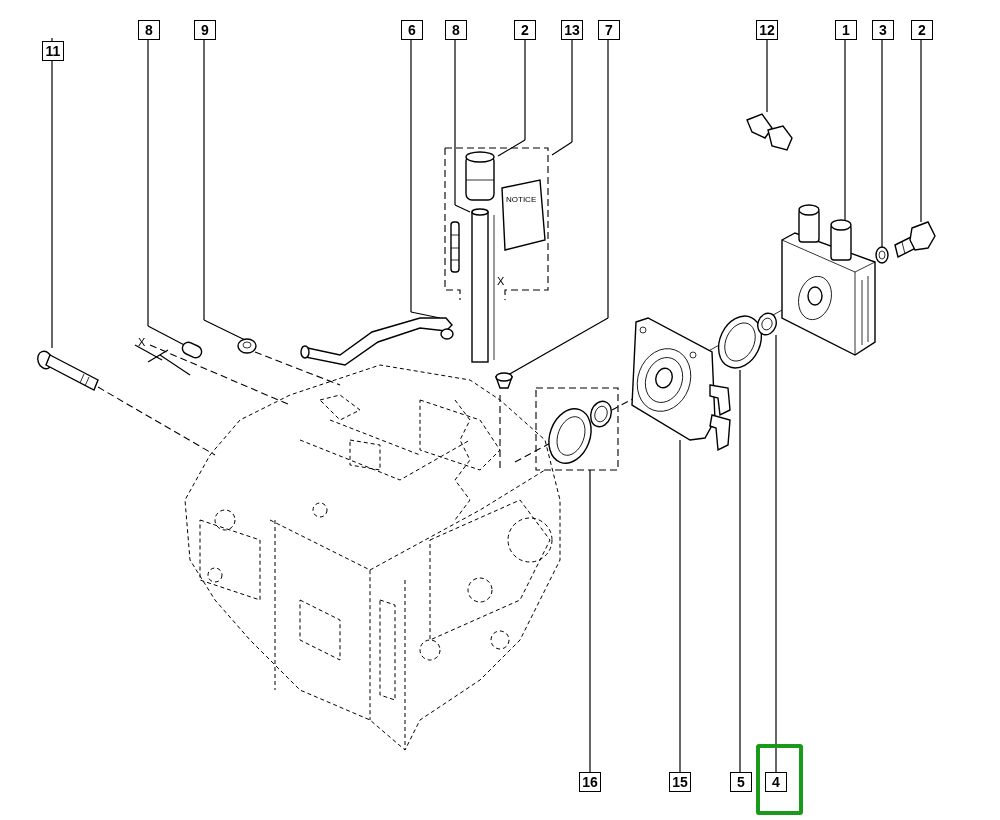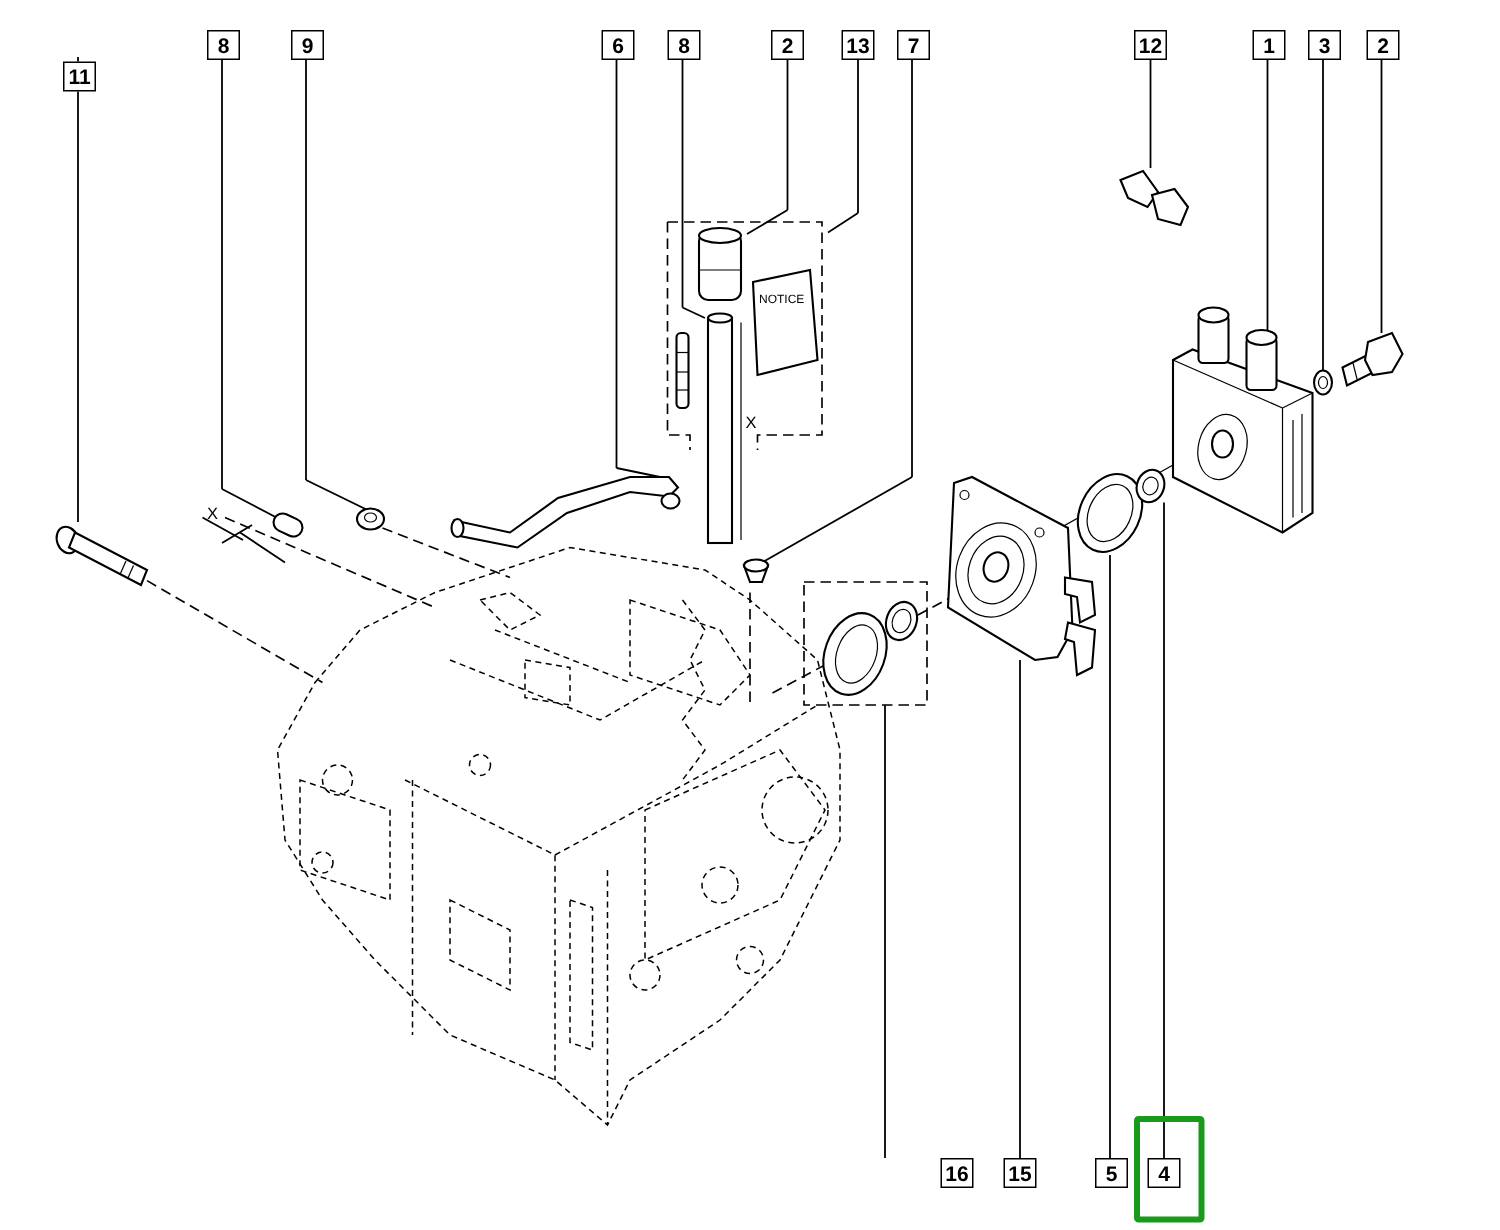--- a/index.html
+++ b/index.html
@@ -201,18 +201,18 @@
 <div class="callout" style="left:194px;top:20px;">9</div>
 <div class="callout" style="left:401px;top:20px;">6</div>
 <div class="callout" style="left:445px;top:20px;">8</div>
 <div class="callout" style="left:514px;top:20px;">2</div>
 <div class="callout" style="left:561px;top:20px;">13</div>
 <div class="callout" style="left:598px;top:20px;">7</div>
 <div class="callout" style="left:756px;top:20px;">12</div>
 <div class="callout" style="left:835px;top:20px;">1</div>
 <div class="callout" style="left:872px;top:20px;">3</div>
 <div class="callout" style="left:911px;top:20px;">2</div>
-<div class="callout" style="left:579px;top:772px;margin-left:48px;">16</div>
+<div class="callout" style="left:579px;top:772px;">16</div>
 <div class="callout" style="left:669px;top:772px;">15</div>
 <div class="callout" style="left:730px;top:772px;">5</div>
 <div class="callout" style="left:765px;top:772px;">4</div>
 
 <div class="highlight" style="left: 756px; top: 744px; width: 47px; height: 71px; border-color: rgb(26, 154, 26);"></div>
 
 </body></html>

